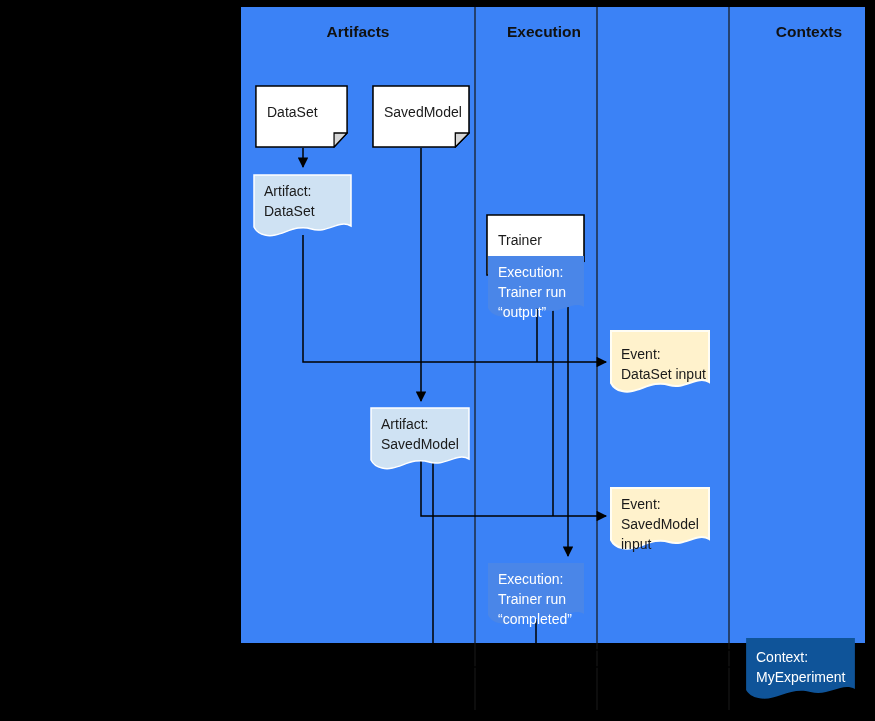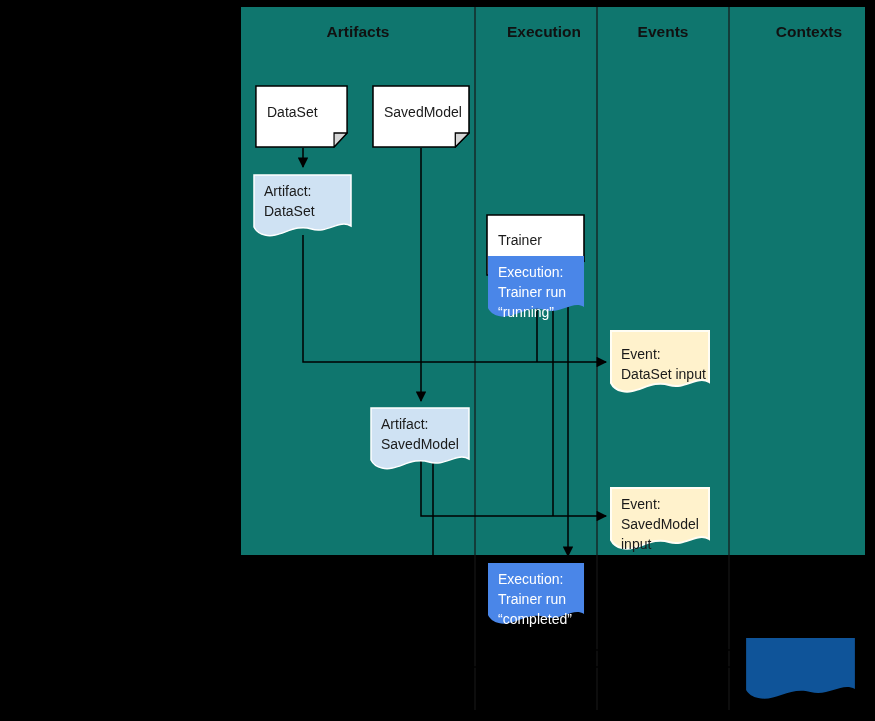--- a/index.html
+++ b/index.html
@@ -1,18 +1,18 @@
 <!DOCTYPE html>
 <html><head>
 <meta charset="utf-8">
 <style>
   html,body{margin:0;padding:0;background:#000;}
   #page{position:relative;width:875px;height:721px;background:#000;overflow:hidden;
         font-family:"Liberation Sans",sans-serif;}
-  #canvas{position:absolute;left:241px;top:7px;width:624px;height:548px;background:#0f766e;}
+  #canvas{position:absolute;left:241px;top:7px;width:624px;height:636px;background:#3b82f6;}
   #wires{position:absolute;left:0;top:0;width:624px;height:703px;}
   .col-header{position:absolute;top:14px;height:22px;display:flex;align-items:center;
               justify-content:center;font-size:15.5px;font-weight:bold;color:#111;}
   .node{position:absolute;}
   .node svg{position:absolute;left:0;top:0;width:100%;height:100%;}
   .node .txt{position:absolute;left:0;top:0;right:0;padding:7px 6px 0 11px;
              font-size:14px;line-height:20px;color:#1a1a1a;}
   .node .txt span{display:block;white-space:nowrap;}
   .note .txt{display:flex;align-items:center;padding:0 0 10px 12px;height:100%;box-sizing:border-box;}
   .exec .txt,.ctx .txt{color:#ffffff;}
@@ -69,21 +69,20 @@
       <g>
         <path class="wire" d="M295,612 V643 H499" marker-end="url(#arr)"></path>
       </g>
       <g>
         <path class="wire" d="M192,452 V660 H499" marker-end="url(#arr)"></path>
       </g>
     </svg>
 
     <div class="col-header" style="left:0;width:234px;">Artifacts</div>
     <div class="col-header" style="left:234px;width:122px;margin-left:8px;">Execution</div>
-    <div class="col-header" style="left:356px;width:132px;">Events</div>
     <div class="col-header" style="left:488px;width:136px;padding-left:12px;">Contexts</div>
 
     <div class="node note" style="left:14px;top:78px;width:93px;height:63px;">
       <svg viewBox="0 0 100 63" preserveAspectRatio="none">
         <path class="fill-note" d="M1,1 H99 V48 L85,62 H1 Z"></path>
         <path class="fill-fold" d="M85,62 L99,48 H85 Z"></path>
       </svg>
       <div class="txt">
           <span>DataSet</span>
         </div>
@@ -119,21 +118,21 @@
       </div>
     </div>
 
     <div class="node exec" style="left:246px;top:248px;width:98px;height:70px;">
       <svg viewBox="0 0 100 70" preserveAspectRatio="none">
         <path class="fill-exec" d="M1,1 H99 V52 C87,45 75,60 59,55 C41,49 27,65 12,61 C7,60 3,57 1,53 Z"></path>
       </svg>
       <div class="txt">
         <span>Execution:</span>
         <span>Trainer run</span>
-        <span>“running”</span>
+        <span>“output”</span>
       </div>
     </div>
 
     <div class="node evt" style="left:369px;top:323px;width:100px;height:70px;">
       <svg viewBox="0 0 100 70" preserveAspectRatio="none">
         <path class="fill-event" d="M1,1 H99 V52 C87,45 75,60 59,55 C41,49 27,65 12,61 C7,60 3,57 1,53 Z"></path>
       </svg>
       <div class="txt" style="padding-top:14px;">
         <span>Event:</span>
         <span>DataSet input</span>
@@ -169,16 +168,20 @@
         <span>Execution:</span>
         <span>Trainer run</span>
         <span>“completed”</span>
       </div>
     </div>
 
     <div class="node ctx" style="left:504px;top:630px;width:111px;height:70px;">
       <svg viewBox="0 0 100 70" preserveAspectRatio="none">
         <path class="fill-ctx" d="M1,1 H99 V52 C87,45 75,60 59,55 C41,49 27,65 12,61 C7,60 3,57 1,53 Z"></path>
       </svg>
+      <div class="txt" style="padding-top:10px;">
+        <span>Context:</span>
+        <span>MyExperiment</span>
+      </div>
     </div>
 
   </div>
 </div>
 
 </body></html>

